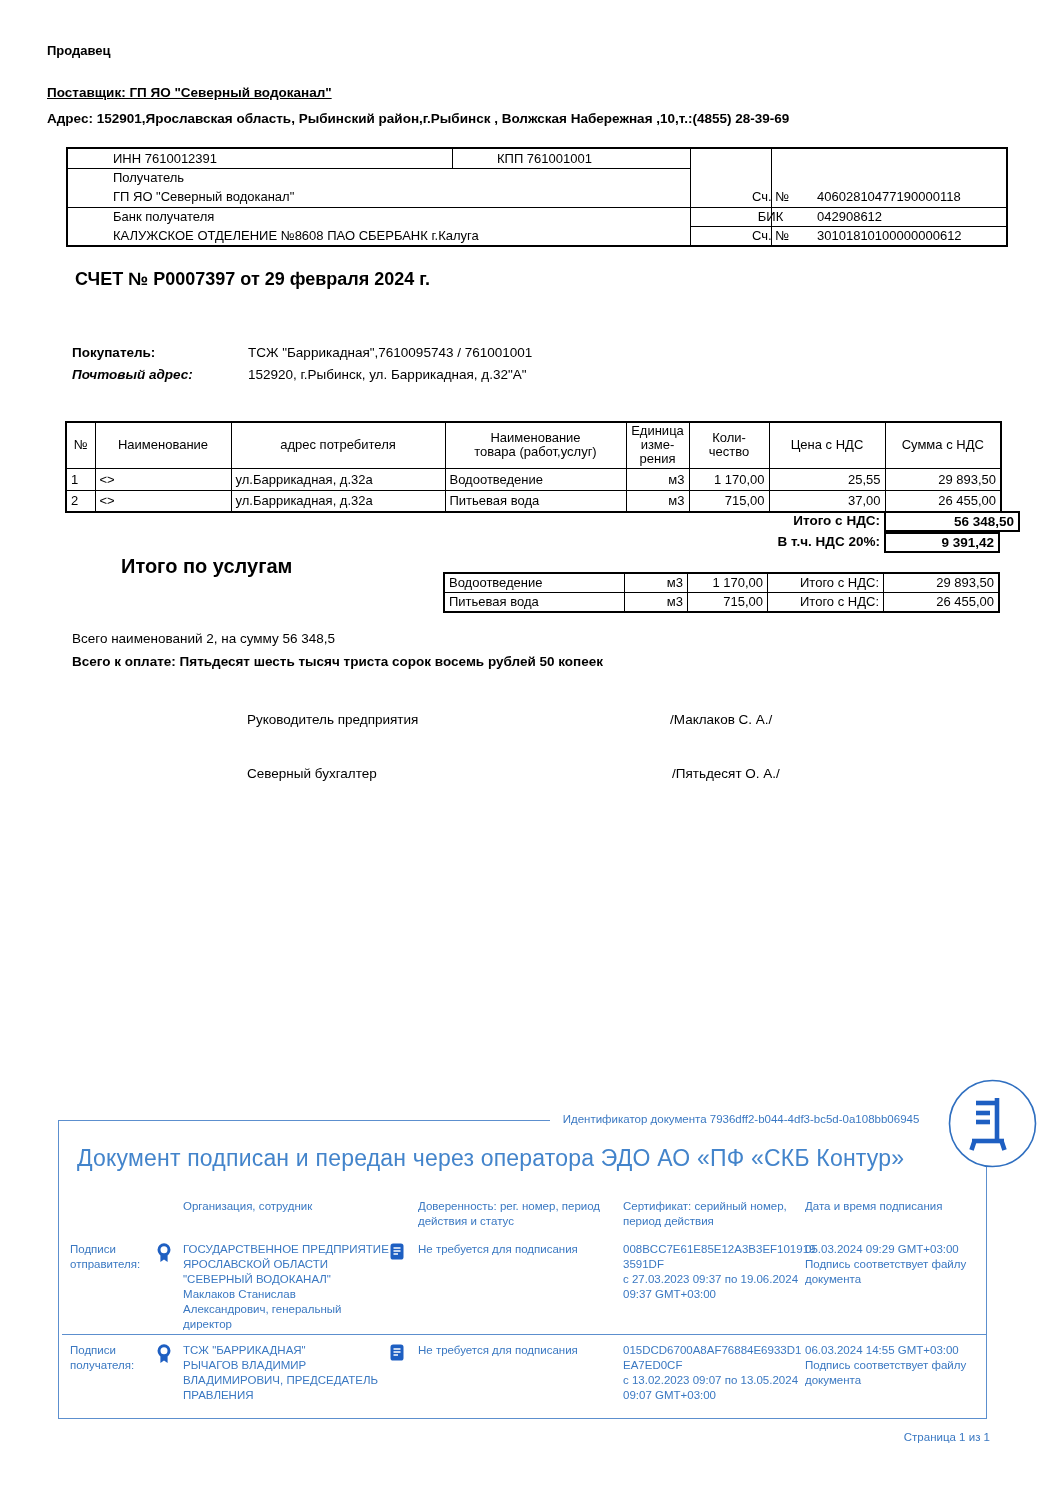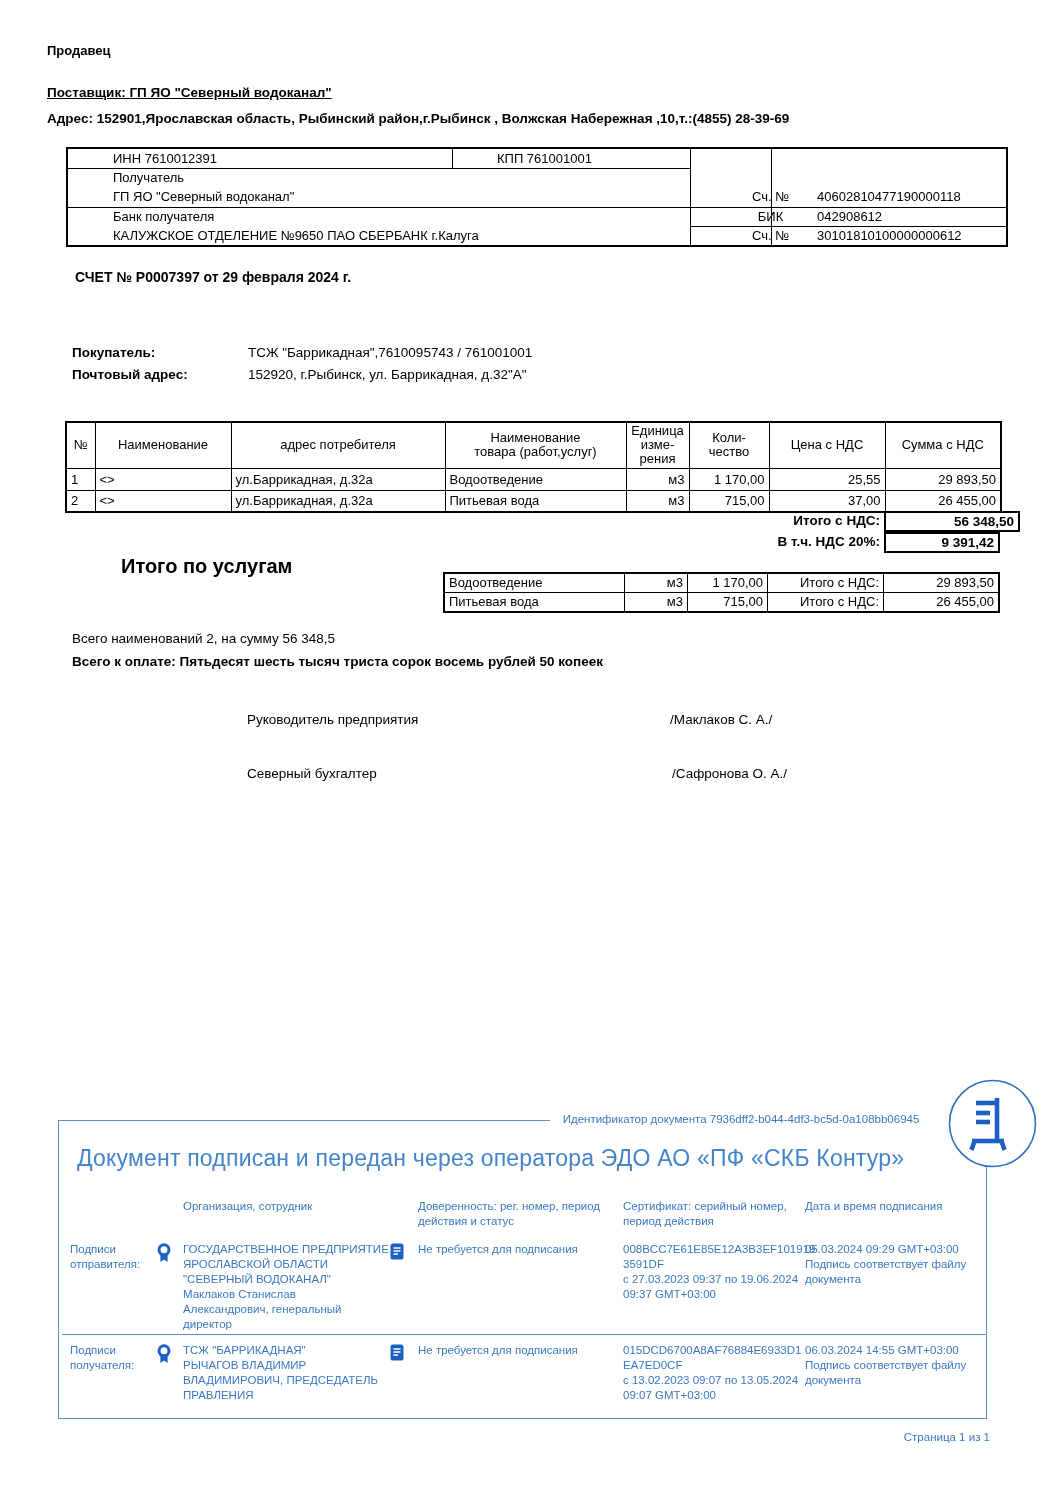--- a/index.html
+++ b/index.html
@@ -58,32 +58,32 @@
     <div class="line" style="left:622px;top:0;width:1px;height:96px;"></div>
     <div class="line" style="left:703px;top:0;width:1px;height:96px;"></div>
 
     <div class="txt" style="left:5px;top:1px;">ИНН 7610012391</div>
     <div class="txt" style="left:389px;top:1px;">КПП 761001001</div>
     <div class="txt" style="left:5px;top:20px;">Получатель</div>
     <div class="txt" style="left:5px;top:39px;">ГП ЯО "Северный водоканал"</div>
     <div class="txt" style="left:622px;top:39px;width:81px;text-align:center;">Сч. №</div>
     <div class="txt" style="left:709px;top:39px;">40602810477190000118</div>
     <div class="txt" style="left:5px;top:59px;">Банк получателя</div>
-    <div class="txt" style="left:5px;top:78px;">КАЛУЖСКОЕ ОТДЕЛЕНИЕ №9650 ПАО СБЕРБАНК г.Калуга</div>
+    <div class="txt" style="left:5px;top:78px;">КАЛУЖСКОЕ ОТДЕЛЕНИЕ №8608 ПАО СБЕРБАНК г.Калуга</div>
     <div class="txt" style="left:622px;top:59px;width:81px;text-align:center;">БИК</div>
     <div class="txt" style="left:709px;top:59px;">042908612</div>
     <div class="txt" style="left:622px;top:78px;width:81px;text-align:center;">Сч. №</div>
     <div class="txt" style="left:709px;top:78px;">30101810100000000612</div>
   </div>
 
-  <div class="abs b" style="left:75px;top:269px;font-size:14px;">СЧЕТ № Р0007397 от 29 февраля 2024 г.</div>
+  <div class="abs b" style="left:75px;top:269px;font-size:18px;">СЧЕТ № Р0007397 от 29 февраля 2024 г.</div>
 
   <div class="abs t135 b" style="left:72px;top:344px;">Покупатель:</div>
   <div class="abs t135" style="left:248px;top:344px;">ТСЖ "Баррикадная",7610095743 / 761001001</div>
-  <div class="abs t135 b" style="left:72px;top:366px;">Почтовый адрес:</div>
+  <div class="abs t135 b" style="left:72px;top:366px;font-style:italic;">Почтовый адрес:</div>
   <div class="abs t135" style="left:248px;top:366px;">152920, г.Рыбинск, ул. Баррикадная, д.32"А"</div>
 
   <table class="items">
     <colgroup>
       <col style="width:29px">
         <col style="width:136px">
         <col style="width:214px">
         <col style="width:181px">
       <col style="width:63px">
         <col style="width:80px">
@@ -153,21 +153,21 @@
     <div class="cell num" style="left:322px;top:19px;width:112px;">Итого с НДС:</div>
     <div class="cell num" style="left:438px;top:19px;width:111px;">26 455,00</div>
   </div>
 
   <div class="abs t135" style="left:72px;top:630px;">Всего наименований 2, на сумму 56 348,5</div>
   <div class="abs t135 b" style="left:72px;top:653px;">Всего к оплате: Пятьдесят шесть тысяч триста сорок восемь рублей 50 копеек</div>
 
   <div class="abs t135" style="left:247px;top:711px;">Руководитель предприятия</div>
   <div class="abs t135" style="left:670px;top:711px;">/Маклаков С. А./</div>
   <div class="abs t135" style="left:247px;top:765px;">Северный бухгалтер</div>
-  <div class="abs t135" style="left:672px;top:765px;">/Сафронова О. А./</div>
+  <div class="abs t135" style="left:672px;top:765px;">/Пятьдесят О. А./</div>
 
   <div class="abs edo-line" style="left:58px;top:1120px;width:492px;height:1px;"></div>
   <div class="abs edo-small" style="left:555px;top:1112px;width:372px;text-align:center;">Идентификатор документа 7936dff2-b044-4df3-bc5d-0a108bb06945</div>
   <div class="abs edo-line" style="left:58px;top:1120px;width:1px;height:299px;"></div>
   <div class="abs edo-line" style="left:58px;top:1418px;width:929px;height:1px;"></div>
   <div class="abs edo-line" style="left:986px;top:1166px;width:1px;height:253px;"></div>
 
   <svg class="abs" style="left:948px;top:1079px;" width="89" height="89" viewBox="0 0 89 89">
     <circle cx="44.5" cy="44.5" r="43" fill="#fff" stroke="#2f6fc0" stroke-width="1.6"></circle>
     <g stroke="#1e5fc2" stroke-width="4.6" fill="none">

